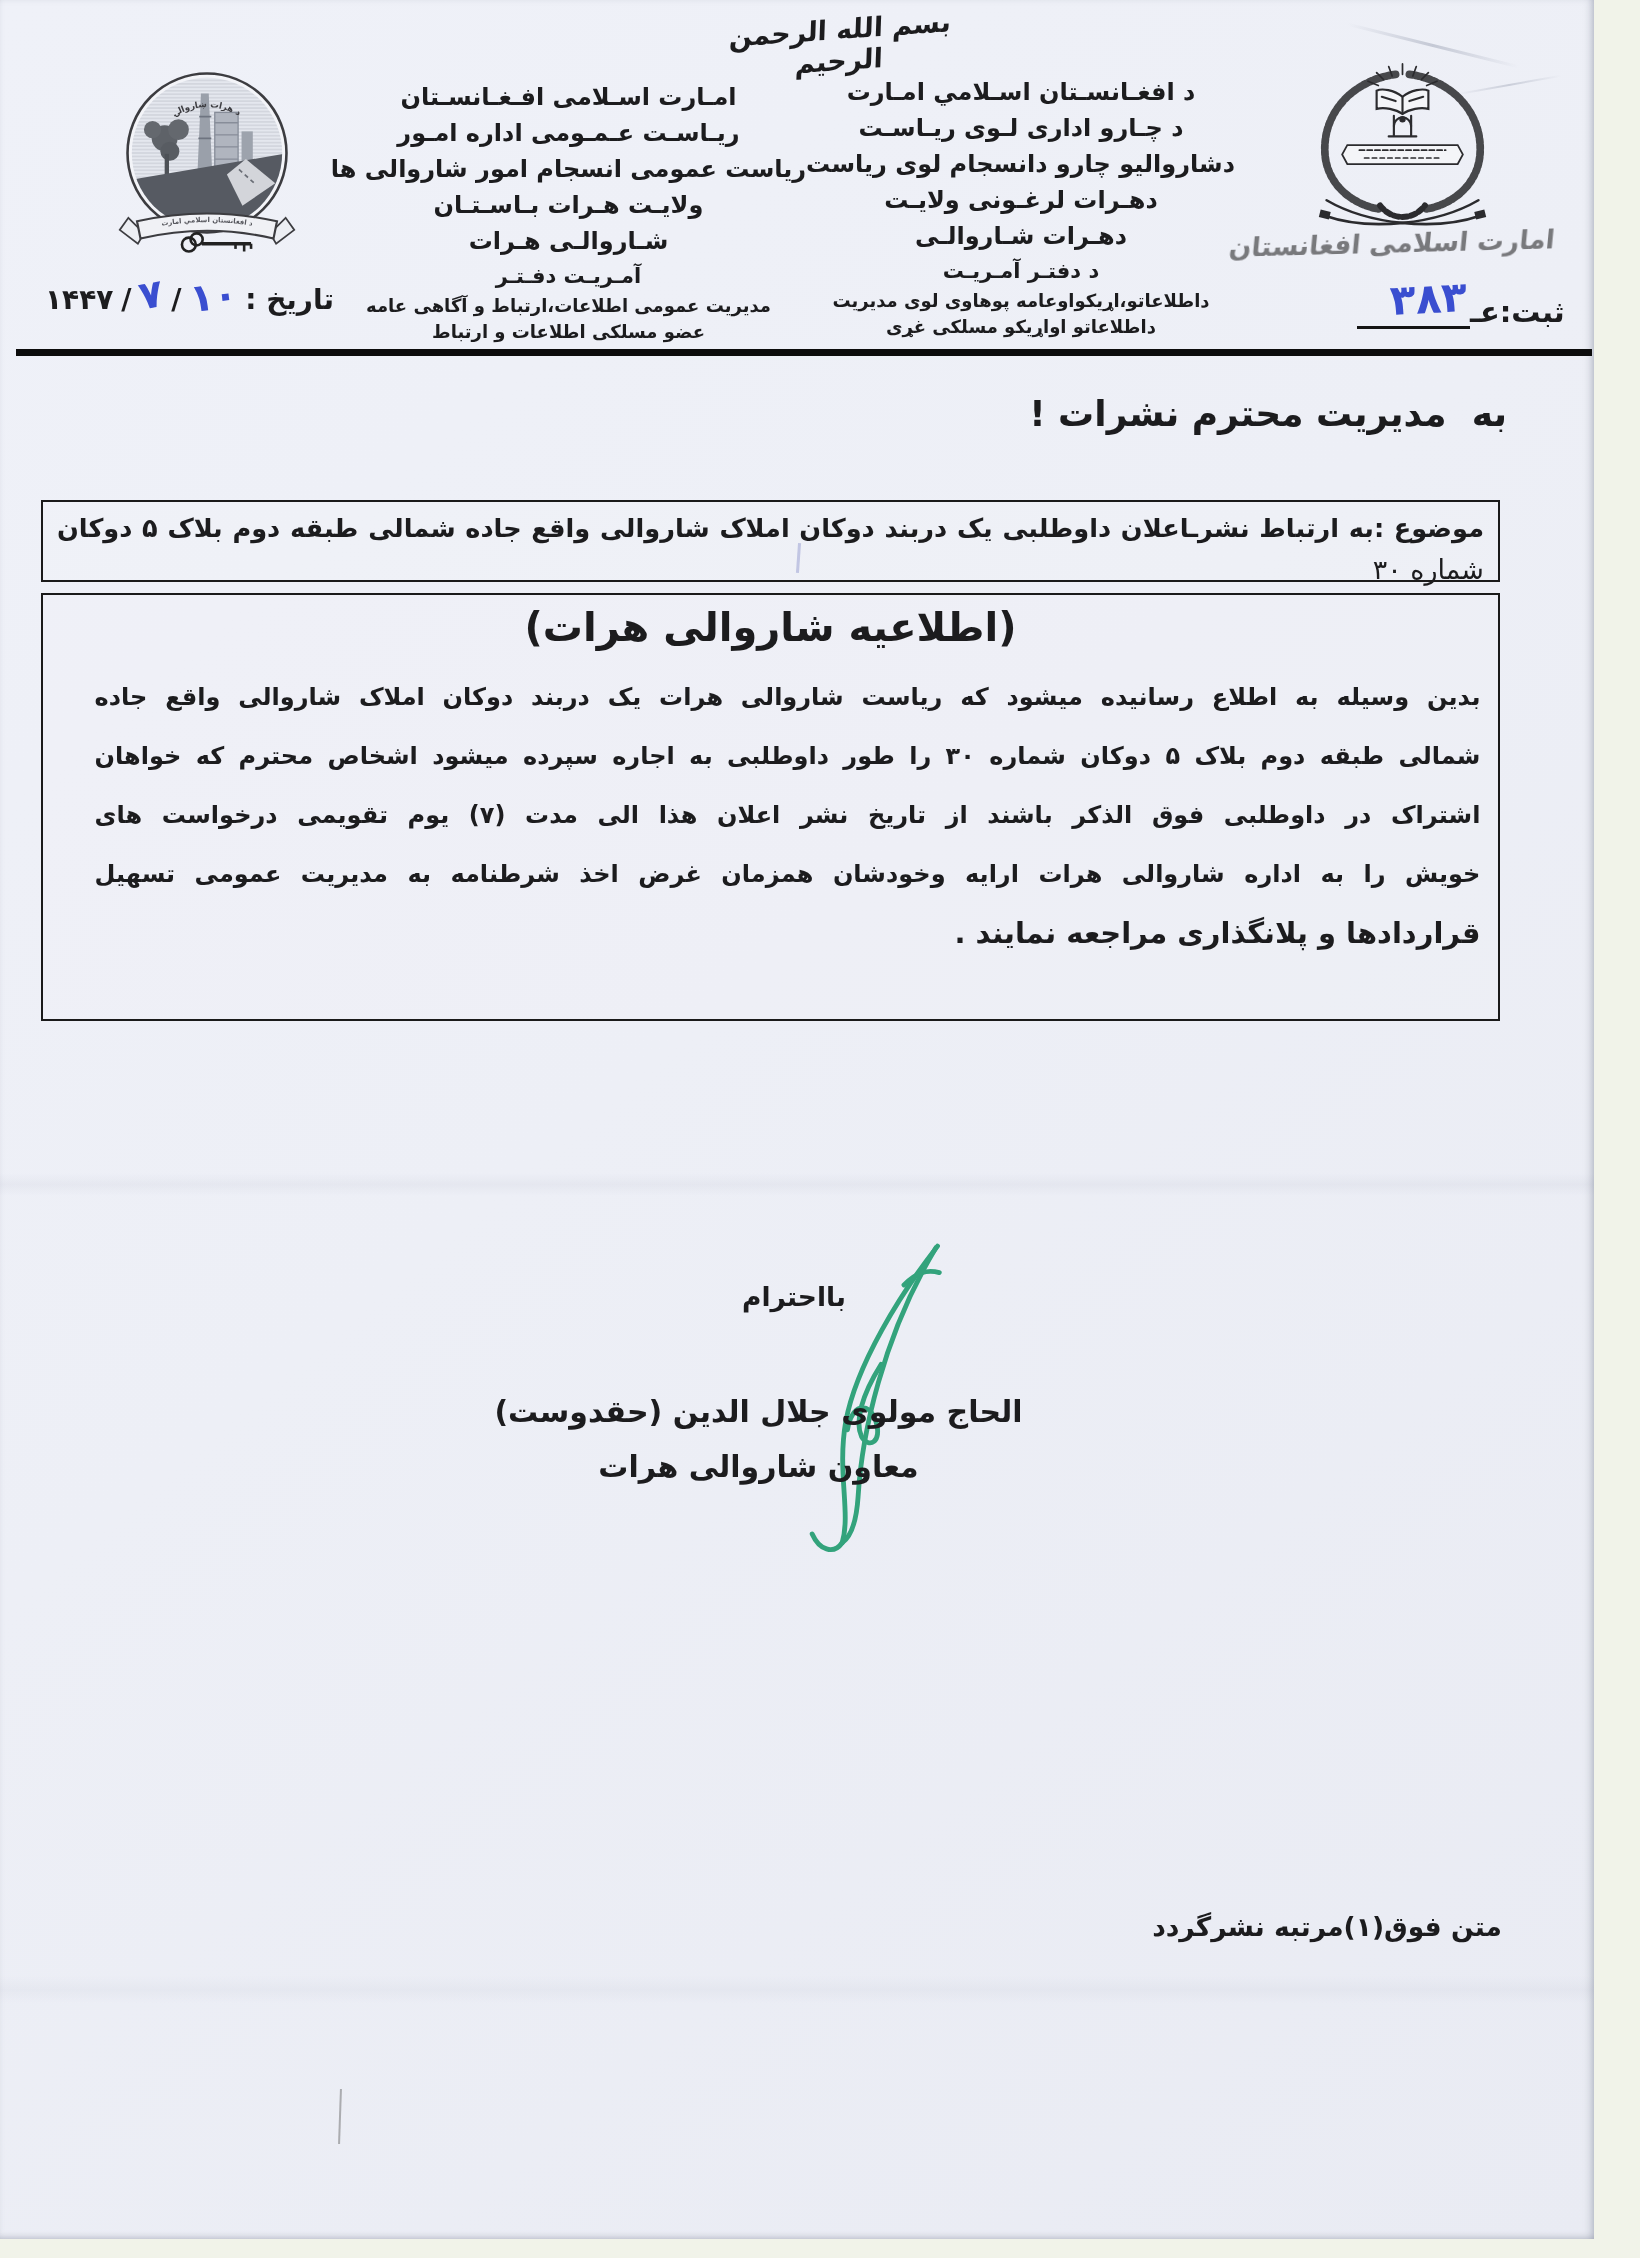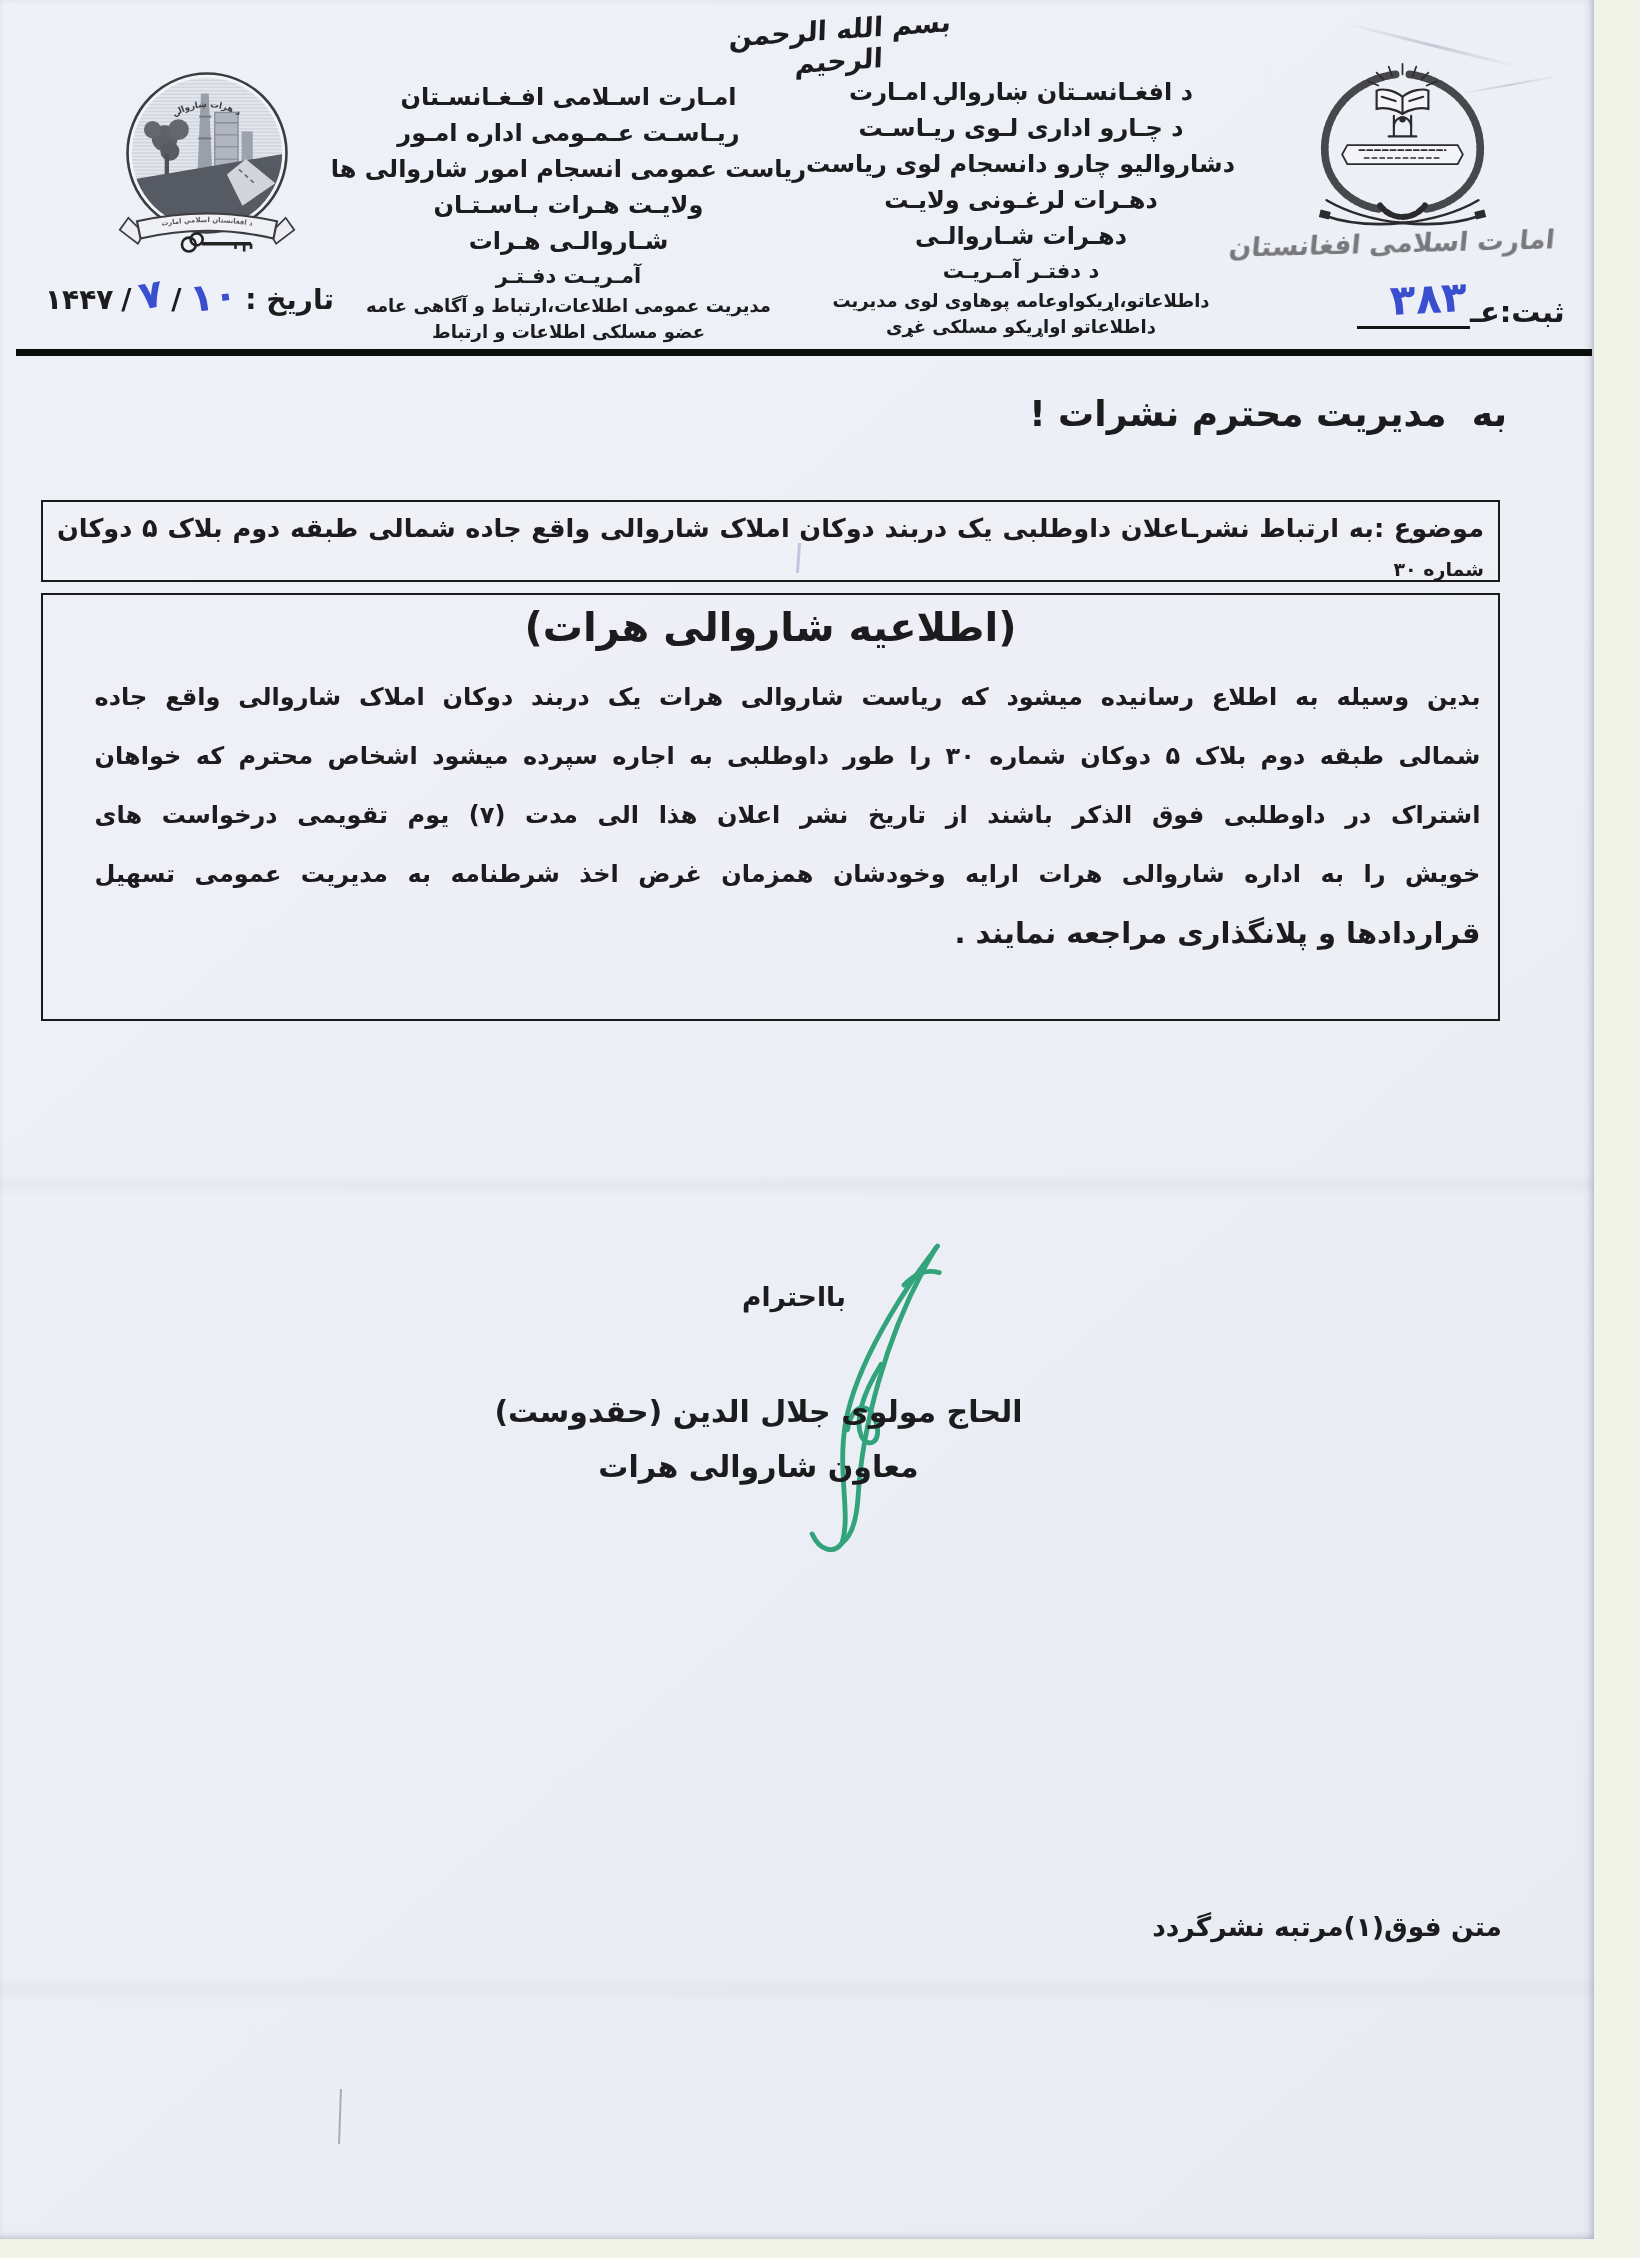--- a/index.html
+++ b/index.html
@@ -55,21 +55,21 @@
   .recipient{
     position:absolute;top:393px;right:133px;direction:rtl;
     font-size:36px;font-weight:bold;white-space:pre;
   }
   .subject-box{
     position:absolute;left:41px;top:488px;width:1459px;height:82px;
     border:2.6px solid #1a1a1a;box-sizing:border-box;direction:rtl;
     padding:6.2px 14px 3.5px 14px;background:rgba(255,255,255,.08);margin-top:12px;
   }
   .subject-l1{font-size:25.6px;font-weight:bold;line-height:41px;text-align:justify;text-align-last:justify;}
-  .subject-l2{font-size:19px;font-weight:bold;line-height:41px;text-align:right;}
+  .subject-l2{font-size:27px;font-weight:normal;line-height:41px;text-align:right;}
   .notice-box{
     position:absolute;left:41px;top:593px;width:1459px;height:428px;
     border:2.6px solid #1a1a1a;box-sizing:border-box;direction:rtl;
     padding:5.3px 17.6px 0 17.6px;background:rgba(255,255,255,.06);
   }
   .notice-title{text-align:center;font-size:40px;font-weight:bold;line-height:55px;margin-bottom:12.4px;}
   .jline{font-size:24px;font-weight:bold;line-height:59px;text-align:justify;text-align-last:justify;margin-left:34px;}
   .rline{font-size:29px;font-weight:bold;line-height:59px;text-align:right;}
   .salutation{position:absolute;left:695px;top:1281px;width:198px;text-align:center;
     font-size:26.5px;font-weight:bold;direction:rtl;}
@@ -91,21 +91,21 @@
 <div class="crease" style="left:1345px;top:44px;width:176px;height:2.6px;background:linear-gradient(90deg,rgba(120,128,150,0),rgba(120,128,150,.35),rgba(120,128,150,0));transform:rotate(14deg);"></div>
 <div class="crease" style="left:1456px;top:84px;width:106px;height:1.8px;background:linear-gradient(90deg,rgba(120,128,150,0),rgba(120,128,150,.3),rgba(120,128,150,0));transform:rotate(-10deg);"></div>
 <div class="crease" style="left:0;top:1173px;width:1594px;height:23px;background:linear-gradient(180deg,rgba(125,133,158,0),rgba(125,133,158,.07),rgba(125,133,158,0));"></div>
 <div class="crease" style="left:0;top:1976px;width:1594px;height:26.5px;background:linear-gradient(180deg,rgba(125,133,158,0),rgba(125,133,158,.06),rgba(125,133,158,0));"></div>
 <div class="hair" style="left:339px;top:2089px;width:1.8px;height:55px;transform:rotate(2deg);"></div>
 <div class="pen-mark" style="left:797px;top:543px;width:2.6px;height:30px;transform:rotate(4deg);"></div>
 
 <div class="bismillah">بسم الله الرحمن الرحيم</div>
 
 <div class="hcol" style="left:807px;top:74px;width:428px;">
-  <div class="hl1">د افغـانسـتان ښاروالۍ امـارت</div>
+  <div class="hl1">د افغـانسـتان اسـلامي امـارت</div>
   <div class="hl1">د چـارو اداری لـوی ریـاسـت</div>
   <div class="hl1">دشاروالیو چارو دانسجام لوی ریاست</div>
   <div class="hl1">دهـرات لرغـونی ولایـت</div>
   <div class="hl1">دهـرات شـاروالـی</div>
   <div class="hl1s">د دفتـر آمـریـت</div>
   <div class="hl2">داطلاعاتو،اړیکواوعامه پوهاوی لوی مدیریت</div>
   <div class="hl2">داطلاعاتو اواړیکو مسلکی غړی</div>
 </div>
 
 <div class="hcol" style="left:328px;top:79px;width:481px;">

